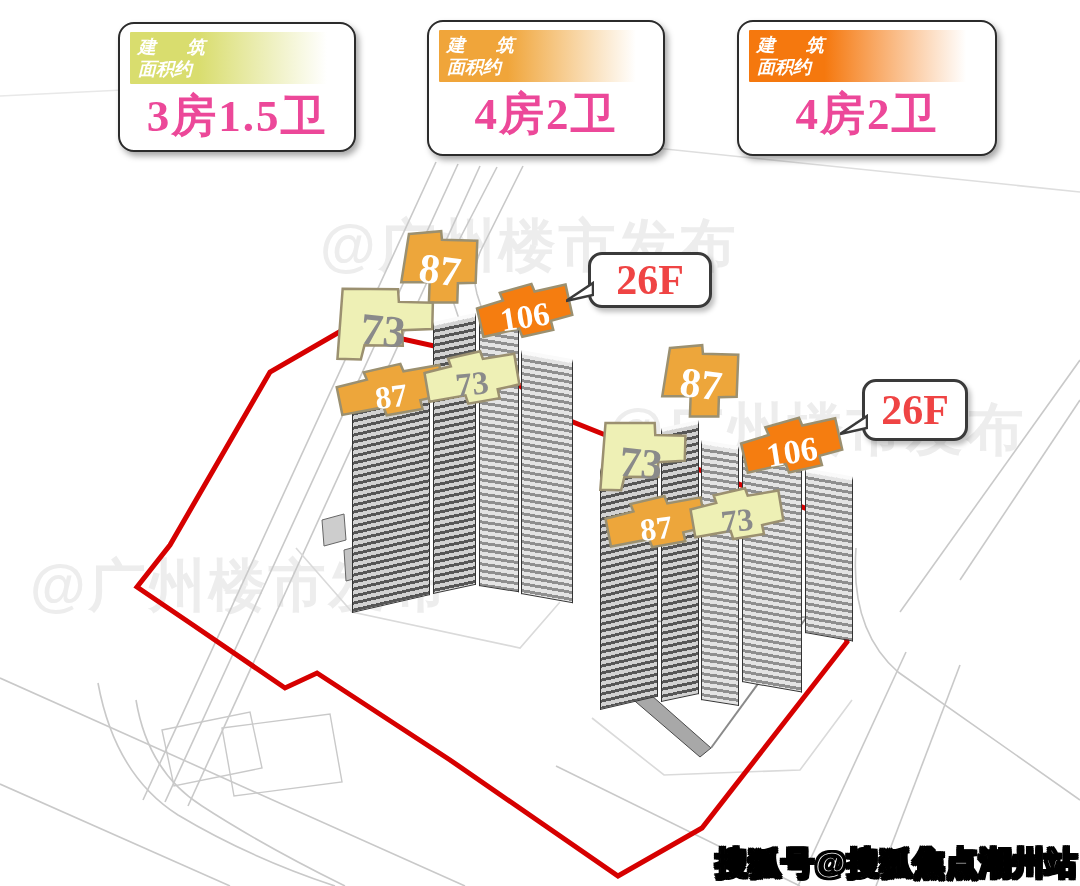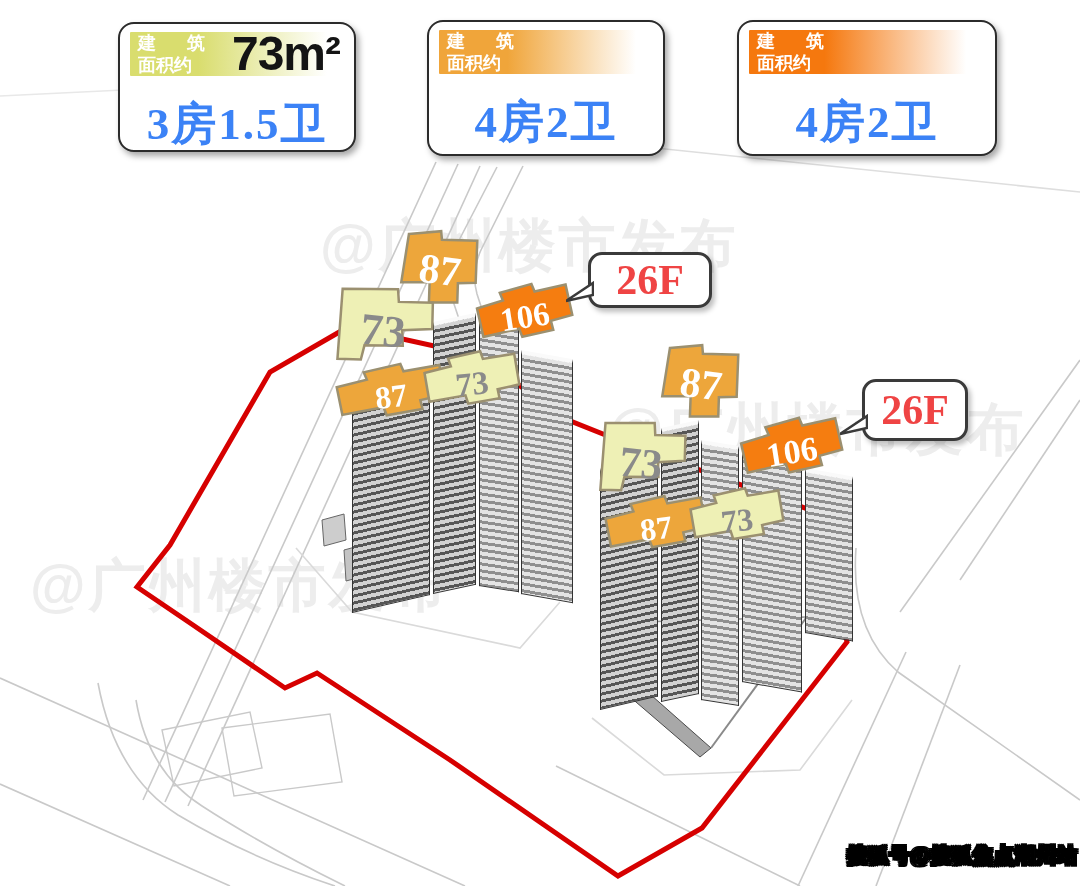--- a/index.html
+++ b/index.html
@@ -1,21 +1,21 @@
 <!DOCTYPE html>
 <html><head>
 <meta charset="utf-8">
 <style>
   html,body{margin:0;padding:0;}
   body{width:1080px;height:886px;position:relative;overflow:hidden;background:#ffffff;
        font-family:"Liberation Sans",sans-serif;}
   
   .wm{position:absolute;z-index:0;font-weight:900;font-size:57px;letter-spacing:3px;
       color:#ededed;white-space:nowrap;}
-  .sohu{position:absolute;z-index:9;right:2px;top:842px;font-weight:700;font-size:20px;
+  .sohu{position:absolute;z-index:9;right:2px;top:842px;font-weight:700;font-size:32px;
         letter-spacing:1px;color:#ffffff;white-space:nowrap;
         -webkit-text-stroke:1.6px #000;
         text-shadow:2px 2px 0 #000,-2px 2px 0 #000,2px -2px 0 #000,-2px -2px 0 #000,
                     0 2px 0 #000,0 -2px 0 #000,2px 0 0 #000,-2px 0 0 #000;}
   
   .bgsvg{position:absolute;left:0;top:0;z-index:1;}
   
   .slab{position:absolute;z-index:2;box-sizing:border-box;border:1px solid #333;
         transform-origin:0 0;border-top:4px solid #fafafa;}
   .slab.dark{background:repeating-linear-gradient(to bottom,#d2d2d2 0 4px,#565656 4px 7px);}
@@ -28,27 +28,27 @@
   
   .bubble{position:absolute;z-index:4;background:#fff;border:3px solid #3a3a3a;
           border-radius:14px;display:flex;align-items:center;justify-content:center;
           font-family:"Liberation Serif",serif;font-weight:700;color:#ef4444;
           box-shadow:3px 4px 5px rgba(0,0,0,.25);}
   .bubble .tail{position:absolute;left:-25px;bottom:2px;}
   
   .card{position:absolute;z-index:5;background:#fff;border:2px solid #2b2b2b;
         border-radius:16px;box-shadow:3px 4px 6px rgba(0,0,0,.35);
         padding:8px 10px;box-sizing:border-box;}
-  .band{display:flex;align-items:center;height:44px;border-radius:1px;}
+  .band{display:flex;align-items:center;height:52px;border-radius:1px;font-style:italic;}
   .prefix{padding-left:8px;color:#fff;font-size:18px;line-height:1.25;font-weight:600;}
   .prefix .l1{word-spacing:26px;}
   .aval{flex:1;text-align:right;padding-right:4px;font-size:48px;font-weight:800;
         letter-spacing:-1px;color:#141414;line-height:52px;}
   .utype{text-align:center;font-family:"Liberation Serif",serif;font-weight:700;
-         font-size:45px;letter-spacing:2px;color:#3b82f6;margin-top:24px;line-height:1.1;}
+         font-size:45px;letter-spacing:2px;color:#ec4899;margin-top:8px;line-height:1.1;}
 </style>
 </head>
 <body>
 
 <div class="wm" style="left:320px;top:208px">@广州楼市发布</div>
 <div class="wm" style="left:30px;top:548px">@广州楼市发布</div>
 <div class="wm" style="left:608px;top:392px">@广州楼市发布</div>
 
 <svg class="bgsvg" width="1080" height="886" viewBox="0 0 1080 886">
   <g stroke="#c9c9c9" stroke-width="1.6" fill="none">
@@ -174,21 +174,20 @@
     <polygon points="0,20 27,2 27,14" fill="#fff" stroke="#3a3a3a" stroke-width="2.5"></polygon>
   </svg>
 </div>
 
 <div class="card" style="left:118px;top:22px;width:238px;height:130px;">
   <div class="band" style="background: linear-gradient(90deg, rgb(217, 221, 110) 0%, rgb(217, 221, 110) 32%, rgba(255, 255, 255, 0) 92%);">
     <div class="prefix">
       <div class="l1">建 筑</div>
       <div class="l2">面积约</div>
     </div>
-    <div class="aval">73m²</div>
   </div>
   <div class="utype">3房1.5卫</div>
 </div>
 
 <div class="card" style="left:427px;top:20px;width:238px;height:136px;">
   <div class="band" style="background: linear-gradient(90deg, rgb(240, 165, 58) 0%, rgb(240, 165, 58) 32%, rgba(255, 255, 255, 0) 92%);">
     <div class="prefix">
       <div class="l1">建 筑</div>
       <div class="l2">面积约</div>
     </div>

